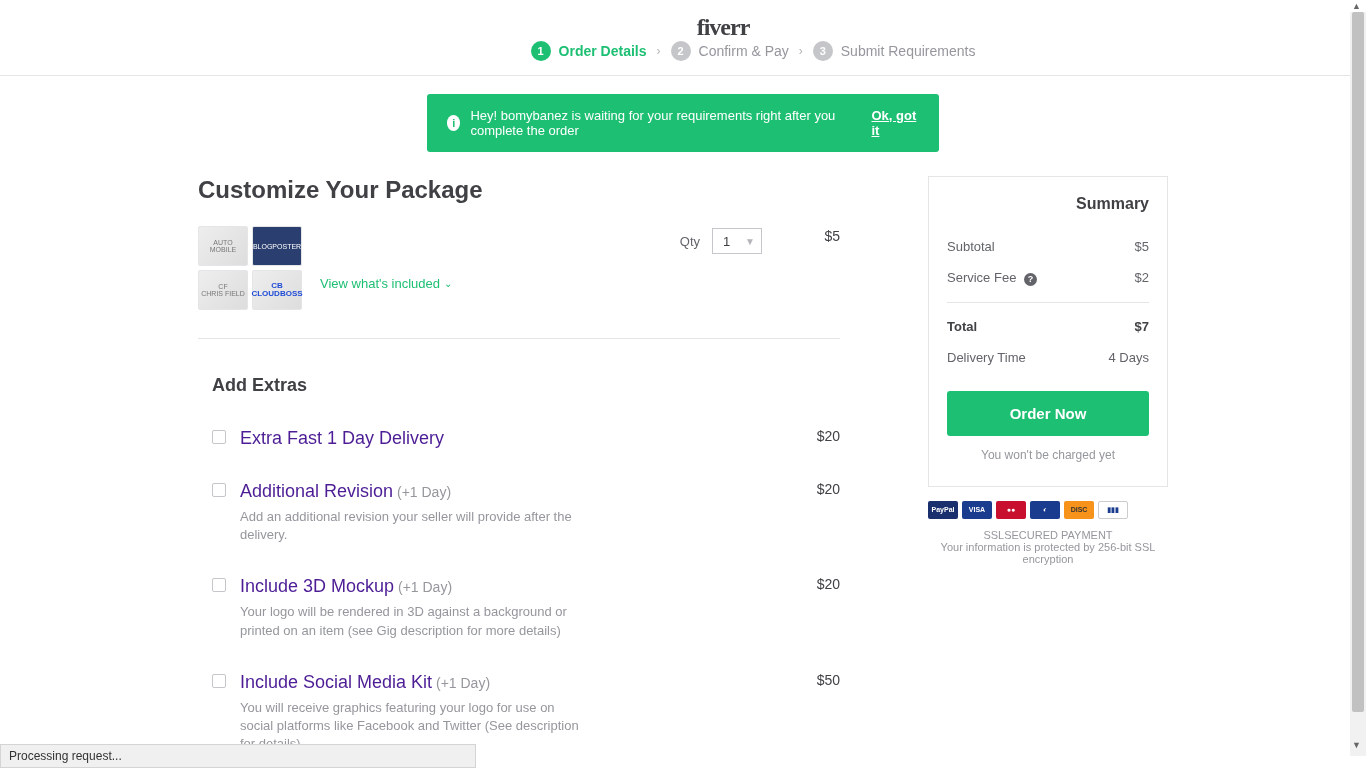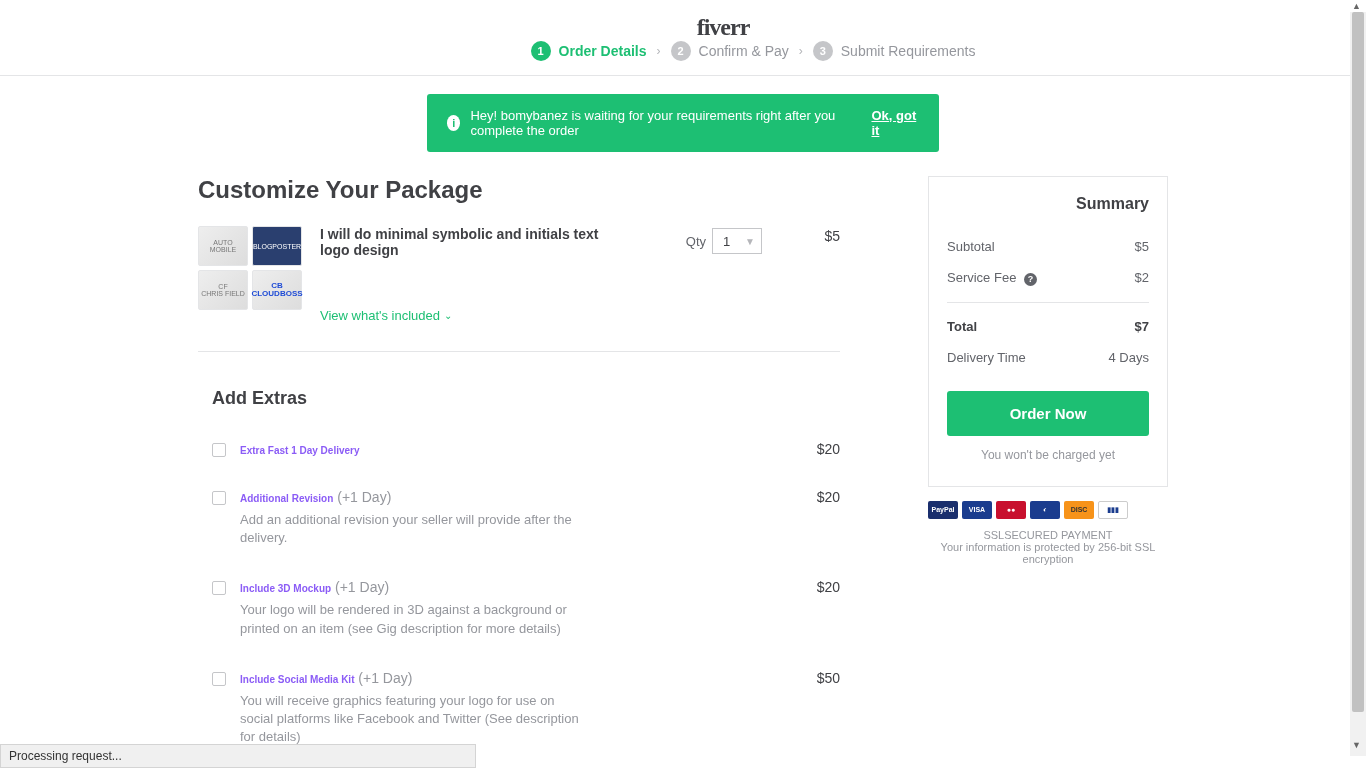--- a/index.html
+++ b/index.html
@@ -90,38 +90,38 @@
   }
   .thumb {
     background: linear-gradient(135deg,#eee,#ddd);
     border:1px solid #e4e5e7; border-radius:2px;
     display:flex;align-items:center;justify-content:center;
     font-size:7px;color:#777;text-align:center;line-height:1;
   }
   .gig-info { flex:1; }
   .gig-title { font-weight:700; color:#404145; max-width: 300px; }
   .view-included { color:#1dbf73; font-size:13px; margin-top: 50px; display:inline-flex; align-items:center; gap:4px; }
-  .qty-col { display:flex; align-items:center; gap:6px; padding-top: 2px;}
+  .qty-col { display:flex; align-items:center; gap:12px; padding-top: 2px;}
   .qty-label { font-size:13px; color:#62646a; }
   .qty-select {
     border:1px solid #c5c6c9; width:50px; height:26px;
     display:flex; align-items:center; justify-content: space-between;
     padding: 0 6px 0 10px; font-size:13px;
   }
   .price-col { padding-top:2px; font-size:14px; width:60px; text-align:right; }
   .extras-title { font-size:18px; font-weight:700; margin: 36px 0 16px 14px; }
   .extra {
     display:flex; align-items:flex-start; padding: 16px 0 16px 14px;
   }
   .extra .cb {
     width:14px;height:14px;border:1px solid #c5c6c9;border-radius:2px;
     margin-right: 14px; flex-shrink:0; margin-top:2px;
   }
   .extra-body { flex:1; }
-  .extra-name { font-size:10px; color:#8b5cf6; font-weight:700; }
+  .extra-name { font-size:18px; color:#4c1d95; font-weight:400; }
   .extra-suffix { font-weight:400; color:#95979d; }
   .extra-desc { font-size:13px; color:#95979d; margin-top:6px; max-width: 340px; line-height:1.4;}
   .extra-price { font-size:14px; color:#404145; width:60px; text-align:right; }
   .summary {
     width: 240px; border:1px solid #e4e5e7; padding: 18px 18px 24px;
   }
   .summary h3 { font-size:16px; font-weight:700; margin-bottom: 18px; text-align: right; }
   .sum-row { display:flex; justify-content:space-between; font-size:13px; color:#62646a; padding: 8px 0; }
   .sum-divider { border-top:1px solid #e4e5e7; margin: 8px 0; }
   .sum-total { font-weight:700; color:#404145; }
@@ -203,21 +203,20 @@
       <h2 class="page-title">Customize Your Package</h2>
 
       <div class="gig-row">
         <div class="thumbs">
           <div class="thumb">AUTO<br>MOBILE</div>
           <div class="thumb" style="background:#2a3f6f;color:#fff">BLOGPOSTER</div>
           <div class="thumb">CF<br>CHRIS FIELD</div>
           <div class="thumb" style="color:#1e4bd6;font-weight:700;font-size:8px">CB<br>CLOUDBOSS</div>
         </div>
         <div class="gig-info">
-          <div class="gig-title">I will do minimal symbolic and initials text logo design</div>
           <div class="view-included">
             <span>View what's included</span>
             <span style="font-size:10px">⌄</span>
           </div>
         </div>
         <div class="qty-col">
           <span class="qty-label">Qty</span>
           <div class="qty-select">
             <span>1</span>
             <span style="color:#b5b6ba;font-size:10px">▼</span>

